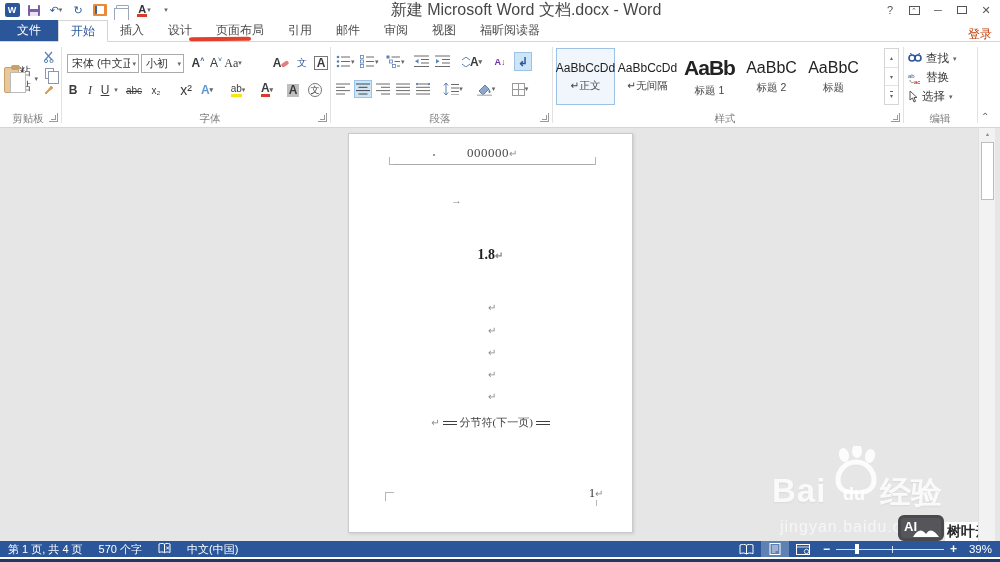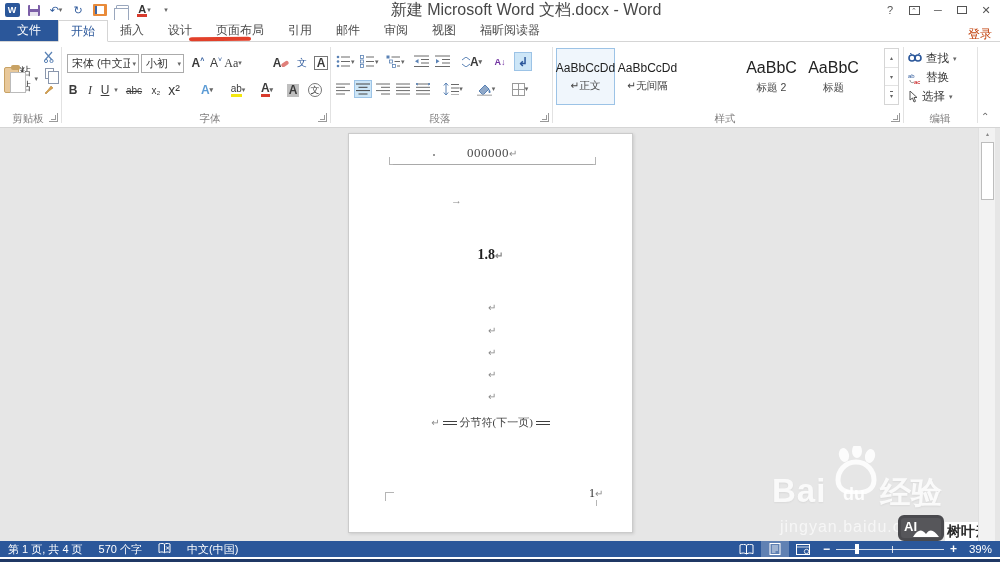--- a/index.html
+++ b/index.html
@@ -260,21 +260,21 @@
       </div>
 
     <div class="rbtn glyphbtn" style="left:66px; top:38px; width:14px; height:18px; font-weight:bold">B</div>
     <div class="rbtn glyphbtn" style="left:84px; top:38px; width:12px; height:18px; font-style:italic; font-family:'Liberation Serif',serif">I</div>
     <div class="rbtn glyphbtn" style="left:98px; top:38px; width:14px; height:18px; text-decoration:underline">U</div>
     <div class="rbtn" style="left:112px; top:38px; width:8px; height:18px">
         <span class="caret">▾</span>
       </div>
     <div class="rbtn glyphbtn" style="left:122px; top:38px; width:24px; height:18px; text-decoration:line-through; font-size:10px">abc</div>
     <div class="rbtn glyphbtn" style="left:148px; top:38px; width:16px; height:18px; font-size:10px">x₂</div>
-    <div class="rbtn glyphbtn" style="left:166px; top:38px; width:16px; height:18px; font-size:14px">x²</div>
+    <div class="rbtn glyphbtn" style="left:178px; top:38px; width:16px; height:18px; font-size:14px">x²</div>
     <div class="rbtn glyphbtn" style="left:194px; top:38px; width:26px; height:18px; color:#5B9BD5; font-weight:bold">
         <span>A</span>
         <span class="caret">▾</span>
       </div>
     <div class="rbtn glyphbtn" style="left:224px; top:38px; width:28px; height:18px; font-size:10px">
         <span class="u-yel">ab</span>
         <span class="caret">▾</span>
       </div>
     <div class="rbtn glyphbtn" style="left:254px; top:38px; width:26px; height:18px; font-weight:bold">
         <span class="u-red">A</span>
@@ -389,20 +389,24 @@
     <div class="glabel" style="left:410px; width:60px">段落</div>
     <div class="launcher" style="left:540px"></div>
 
     <div class="stylecard sel" style="left:556px">
       <span class="prev">AaBbCcDd</span>
       <span class="nm">↵正文</span>
     </div>
     <div class="stylecard" style="left:618px">
       <span class="prev">AaBbCcDd</span>
       <span class="nm">↵无间隔</span>
+    </div>
+    <div class="stylecard" style="left:680px">
+      <span class="prev big">AaBb</span>
+      <span class="nm">标题 1</span>
     </div>
     <div class="stylecard" style="left:742px">
       <span class="prev med">AaBbC</span>
       <span class="nm">标题 2</span>
     </div>
     <div class="stylecard" style="left:804px">
       <span class="prev med">AaBbC</span>
       <span class="nm">标题</span>
     </div>
     <div class="stylescroll">

